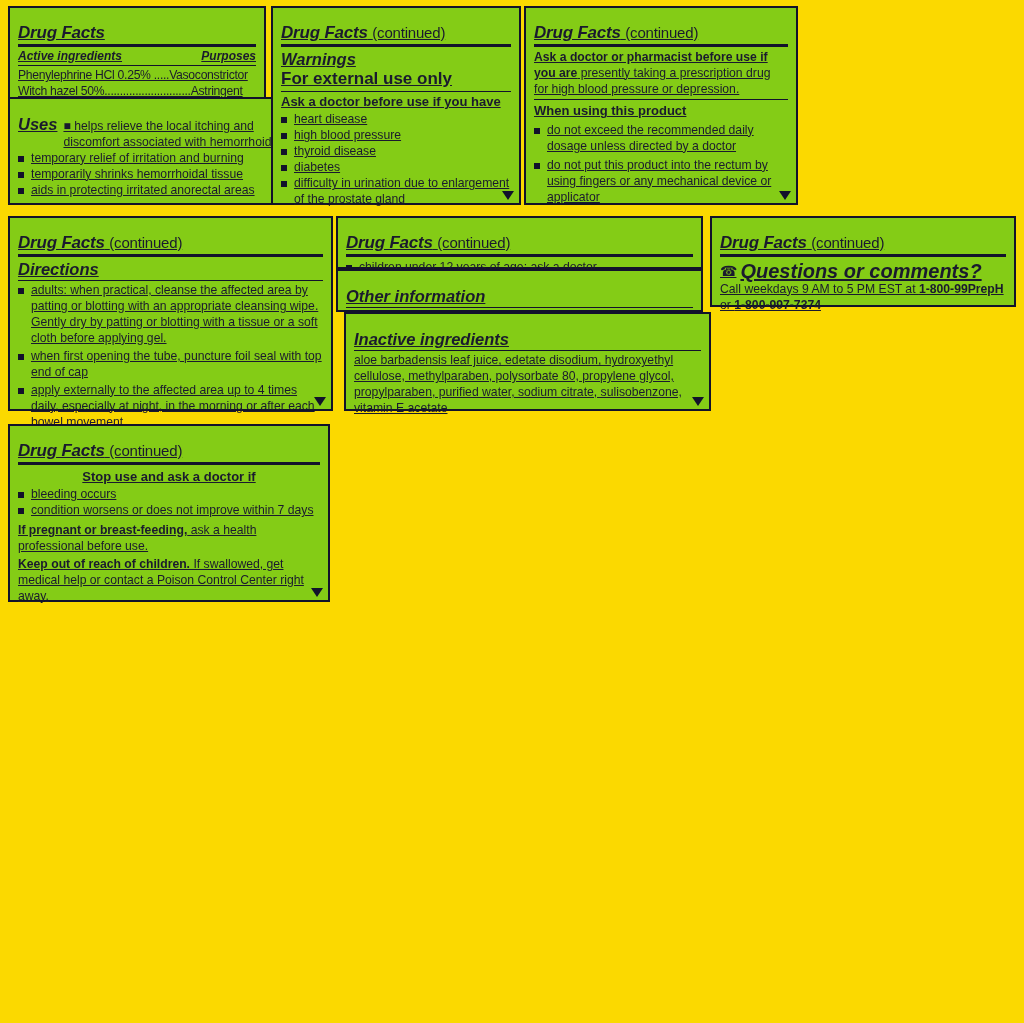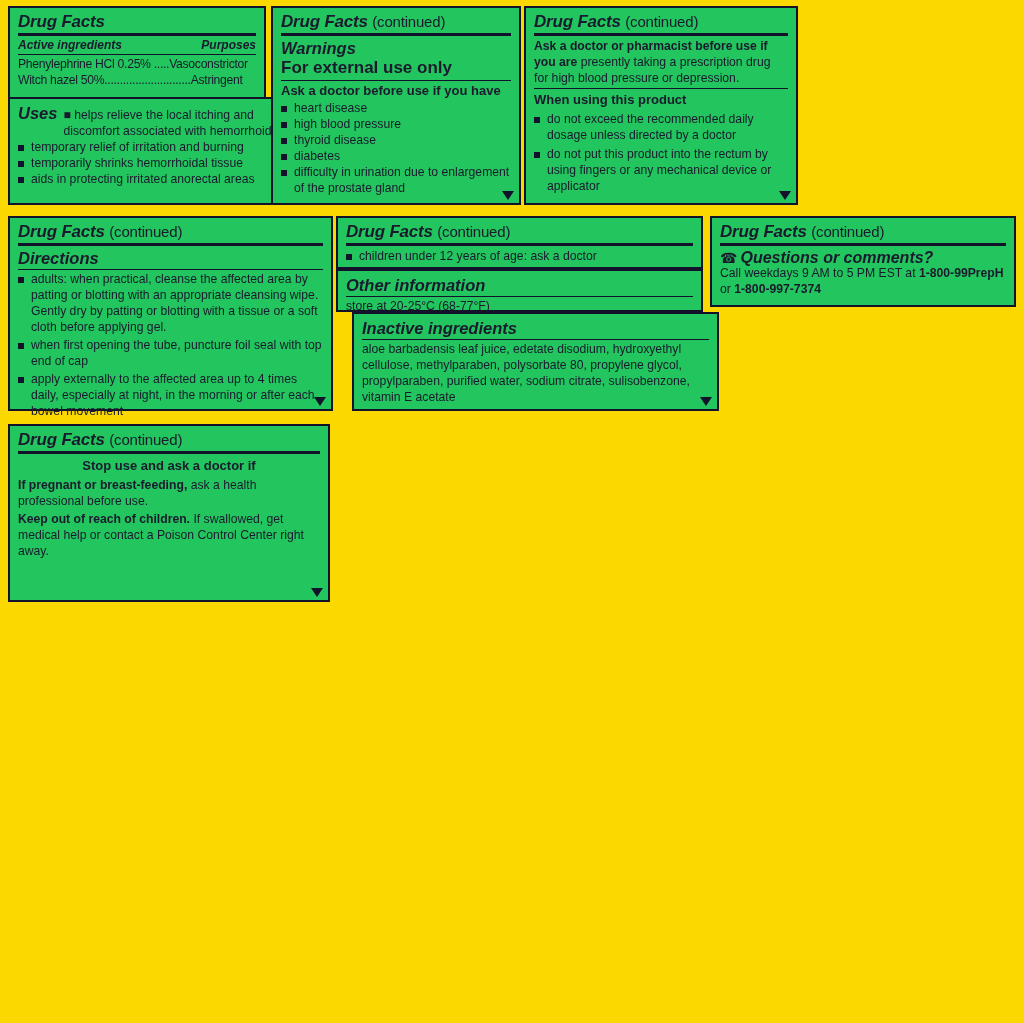--- a/index.html
+++ b/index.html
@@ -11,23 +11,24 @@
     width: 1024px;
     height: 1023px;
     position: relative;
     font-family: "Liberation Sans", sans-serif;
     color: #1a1a2e;
     overflow: hidden;
   }
   .panel {
     position: absolute;
     border: 2px solid #12122b;
-    background: #22c55e;
+    background: #84cc16;
     box-sizing: border-box;
-    padding: 5px 8px 6px 8px;
+    padding: 16px 8px 6px 8px;
+    text-decoration: underline;
   }
   .dfhead {
     font-style: italic;
     font-weight: bold;
     font-size: 17px;
     letter-spacing: -0.2px;
     line-height: 1.05;
     white-space: nowrap;
   }
   .dfhead .cont {
@@ -195,52 +196,56 @@
     <li>children under 12 years of age: ask a doctor</li>
   </ul>
 </div>
 
 <div class="panel" style="left:336px; top:269px; width:367px; height:43px;">
   <div class="sec-ital" style="font-size:16.5px;">Other information</div>
   <div class="rule-thin"></div>
   <div class="txt">store at 20-25°C (68-77°F)</div>
 </div>
 
-<div class="panel" style="left:352px; top:312px; width:367px; height:99px;">
+<div class="panel" style="left:344px; top:312px; width:367px; height:99px;">
   <div class="sec-ital" style="font-size:16.5px;">Inactive ingredients</div>
   <div class="rule-thin"></div>
   <div class="txt">aloe barbadensis leaf juice, edetate disodium, hydroxyethyl cellulose, methylparaben, polysorbate 80, propylene glycol, propylparaben, purified water, sodium citrate, sulisobenzone, vitamin E acetate</div>
   <div class="arrow"></div>
 </div>
 
 <div class="panel" style="left:710px; top:216px; width:306px; height:91px;">
   <div class="dfhead">
     <span>Drug Facts</span>
     <span class="cont">(continued)</span>
   </div>
   <div class="rule-thick"></div>
   <div style="display:flex; align-items:center; gap:4px;">
     <span class="phone-ico">☎</span>
-    <span class="sec-ital" style="font-size:16px;">Questions or comments?</span>
+    <span class="sec-ital" style="font-size:20px;">Questions or comments?</span>
   </div>
   <div class="txt">
     <span>Call weekdays 9 AM to 5 PM EST at </span><span class="inline-b">1-800-99PrepH</span>
   </div>
   <div class="txt">
     <span>or </span><span class="inline-b">1-800-997-7374</span>
   </div>
 </div>
 
 <div class="panel" style="left:8px; top:424px; width:322px; height:178px;">
   <div class="dfhead">
     <span>Drug Facts</span>
     <span class="cont">(continued)</span>
   </div>
   <div class="rule-thick"></div>
   <div class="sec-bold" style="font-size:13px; margin-top:4px;text-align:center;">Stop use and ask a doctor if</div>
+  <ul class="bul" style="margin-top:2px;">
+    <li>bleeding occurs</li>
+    <li>condition worsens or does not improve within 7 days</li>
+  </ul>
   <div class="txt" style="margin-top:4px;">
     <span class="inline-b">If pregnant or breast-feeding,</span><span> ask a health professional before use.</span>
   </div>
   <div class="txt" style="margin-top:2px;">
     <span class="inline-b">Keep out of reach of children.</span><span> If swallowed, get medical help or contact a Poison Control Center right away.</span>
   </div>
   <div class="arrow"></div>
 </div>
 
 </body></html>

